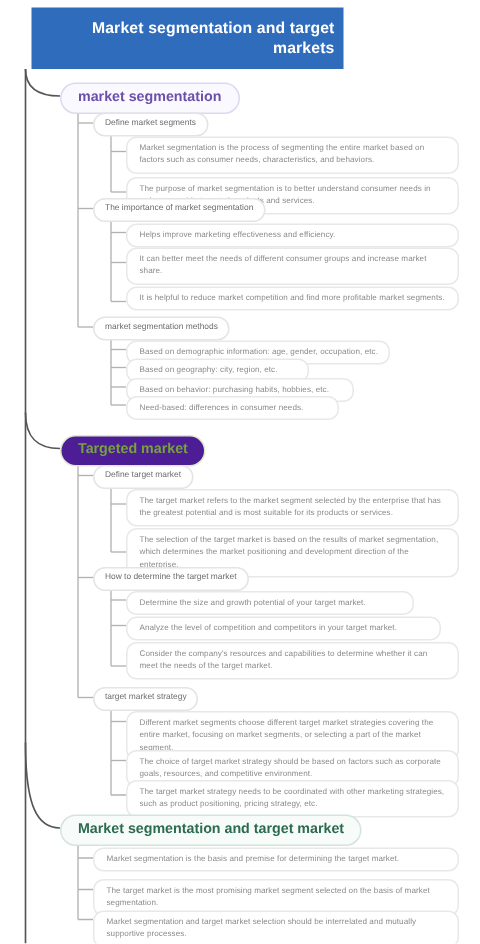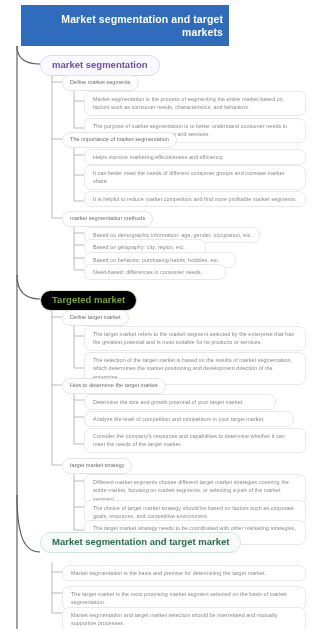--- a/index.html
+++ b/index.html
@@ -58,21 +58,21 @@
     border: 1px solid #d9d9e6;
     background: #fbfbff;
     box-sizing: border-box;
     padding: 3px 11px 4px 11px;
     font-size: 9.5px;
     font-weight: bold;
     white-space: nowrap;
     line-height: 12px;
   }
   .topic1.seg   { color: #6b4fa8; background: #faf9ff; border-color: #ded8ef; }
-  .topic1.tgt   { color: #77a33a; background: #000000; border-color: #dfe9cd; }
+  .topic1.tgt   { color: #77a33a; background: #4c1d95; border-color: #dfe9cd; }
   .topic1.both  { color: #2b6b4f; background: #f7fbf9; border-color: #d4e4dc; }
 
   
   .topic2 {
     position: absolute;
     border-radius: 8px;
     border: 1px solid #e4e4e4;
     background: #ffffff;
     box-sizing: border-box;
     padding: 2px 7px 3px 7px;
@@ -192,19 +192,19 @@
   <div class="leaf" style="left:84px; top:394px; width:192px;">Determine the size and growth potential of your target market.</div>
   <div class="leaf" style="left:84px; top:411px; width:210px;">Analyze the level of competition and competitors in your target market.</div>
   <div class="leaf" style="left:84px; top:428px; width:222px;">Consider the company's resources and capabilities to determine whether it can meet the needs of the target market.</div>
 
   <div class="topic2" style="left:62px; top:458px;">target market strategy</div>
 
   <div class="leaf" style="left:84px; top:474px; width:222px;">Different market segments choose different target market strategies covering the entire market, focusing on market segments, or selecting a part of the market segment.</div>
   <div class="leaf" style="left:84px; top:500px; width:222px;">The choice of target market strategy should be based on factors such as corporate goals, resources, and competitive environment.</div>
   <div class="leaf" style="left:84px; top:520px; width:222px;">The target market strategy needs to be coordinated with other marketing strategies, such as product positioning, pricing strategy, etc.</div>
 
-  <div class="topic1 both" style="left:40px; top:532px;">Market segmentation and target market</div>
+  <div class="topic1 both" style="left:40px; top:543px;">Market segmentation and target market</div>
 
   <div class="leaf" style="left:62px; top:565px; width:244px;">Market segmentation is the basis and premise for determining the target market.</div>
   <div class="leaf" style="left:62px; top:586px; width:244px;">The target market is the most promising market segment selected on the basis of market segmentation.</div>
   <div class="leaf" style="left:62px; top:607px; width:244px;">Market segmentation and target market selection should be interrelated and mutually supportive processes.</div>
 
 </div>
 
 </body></html>

